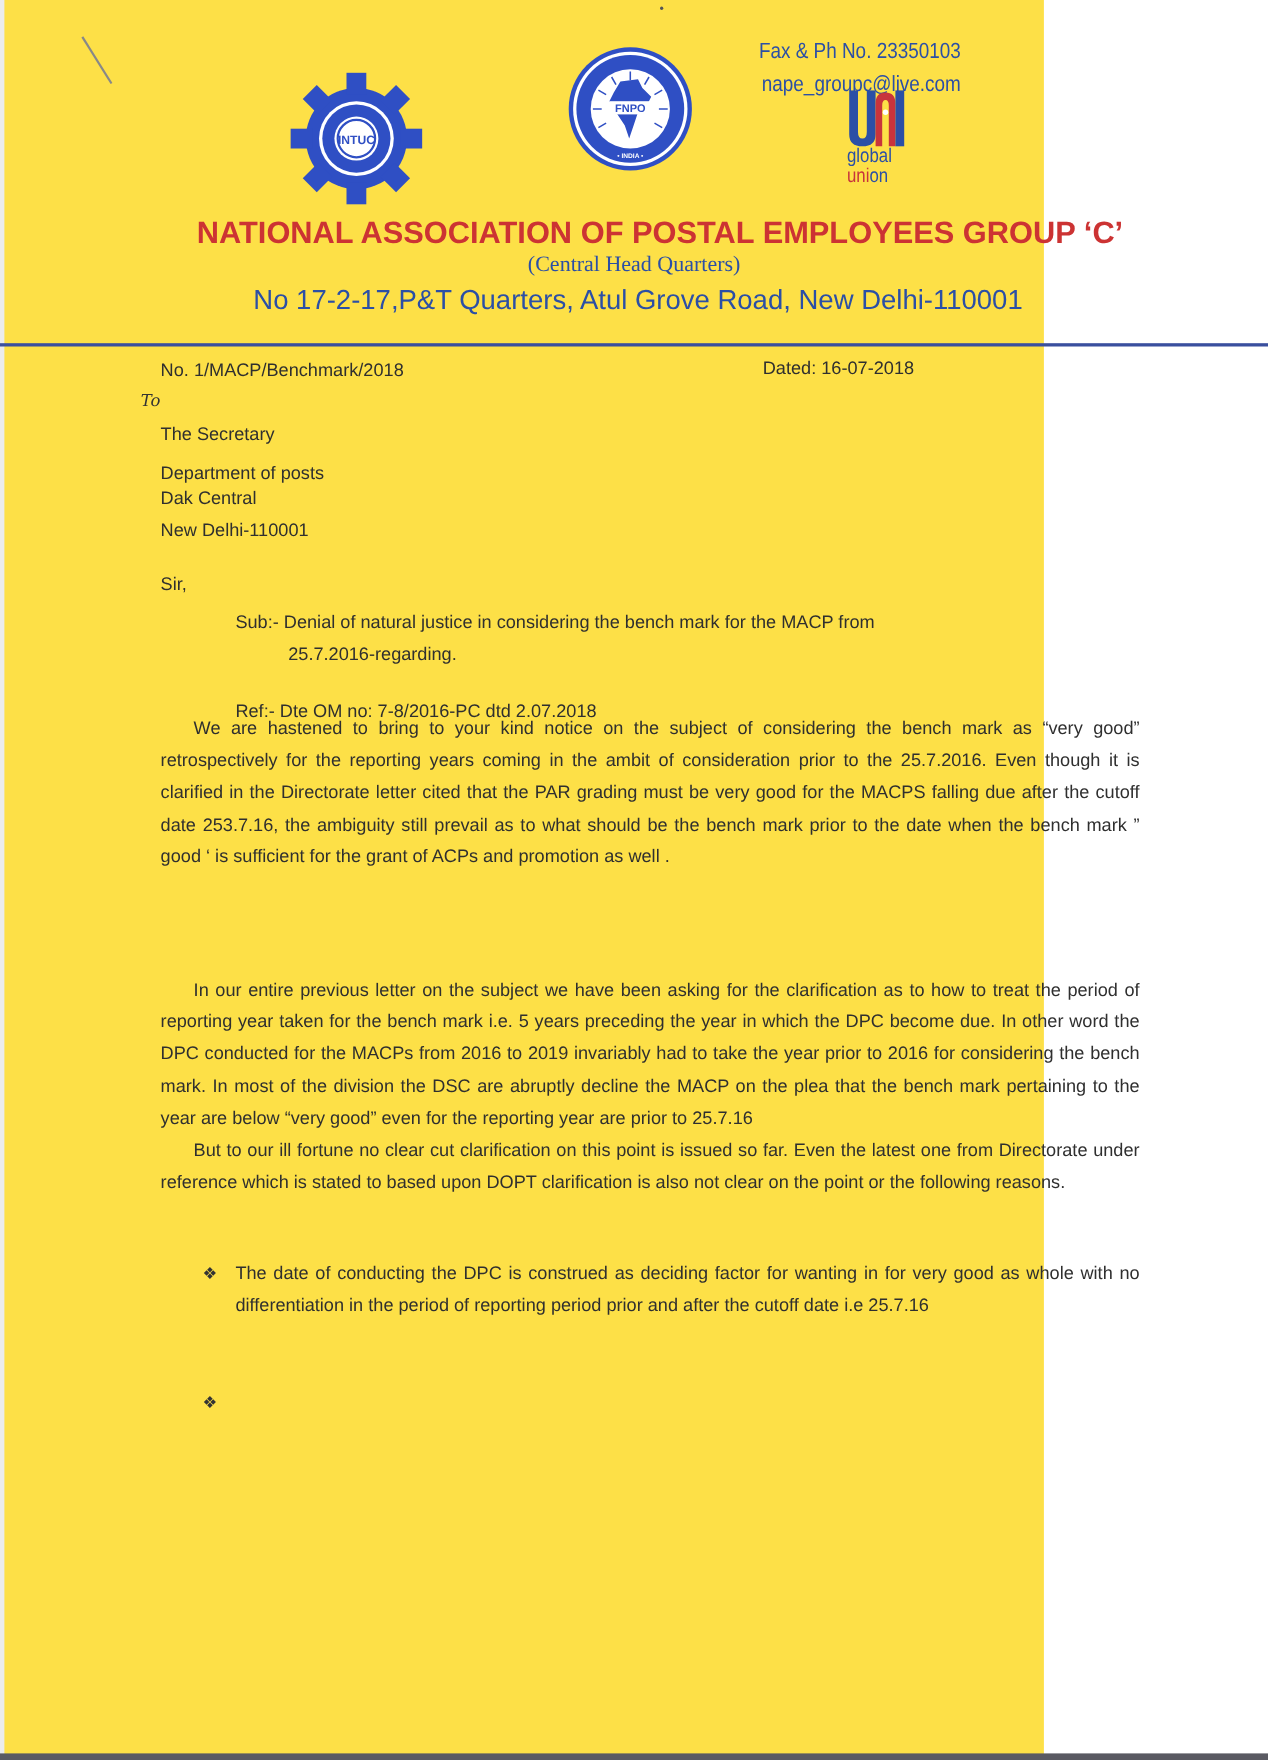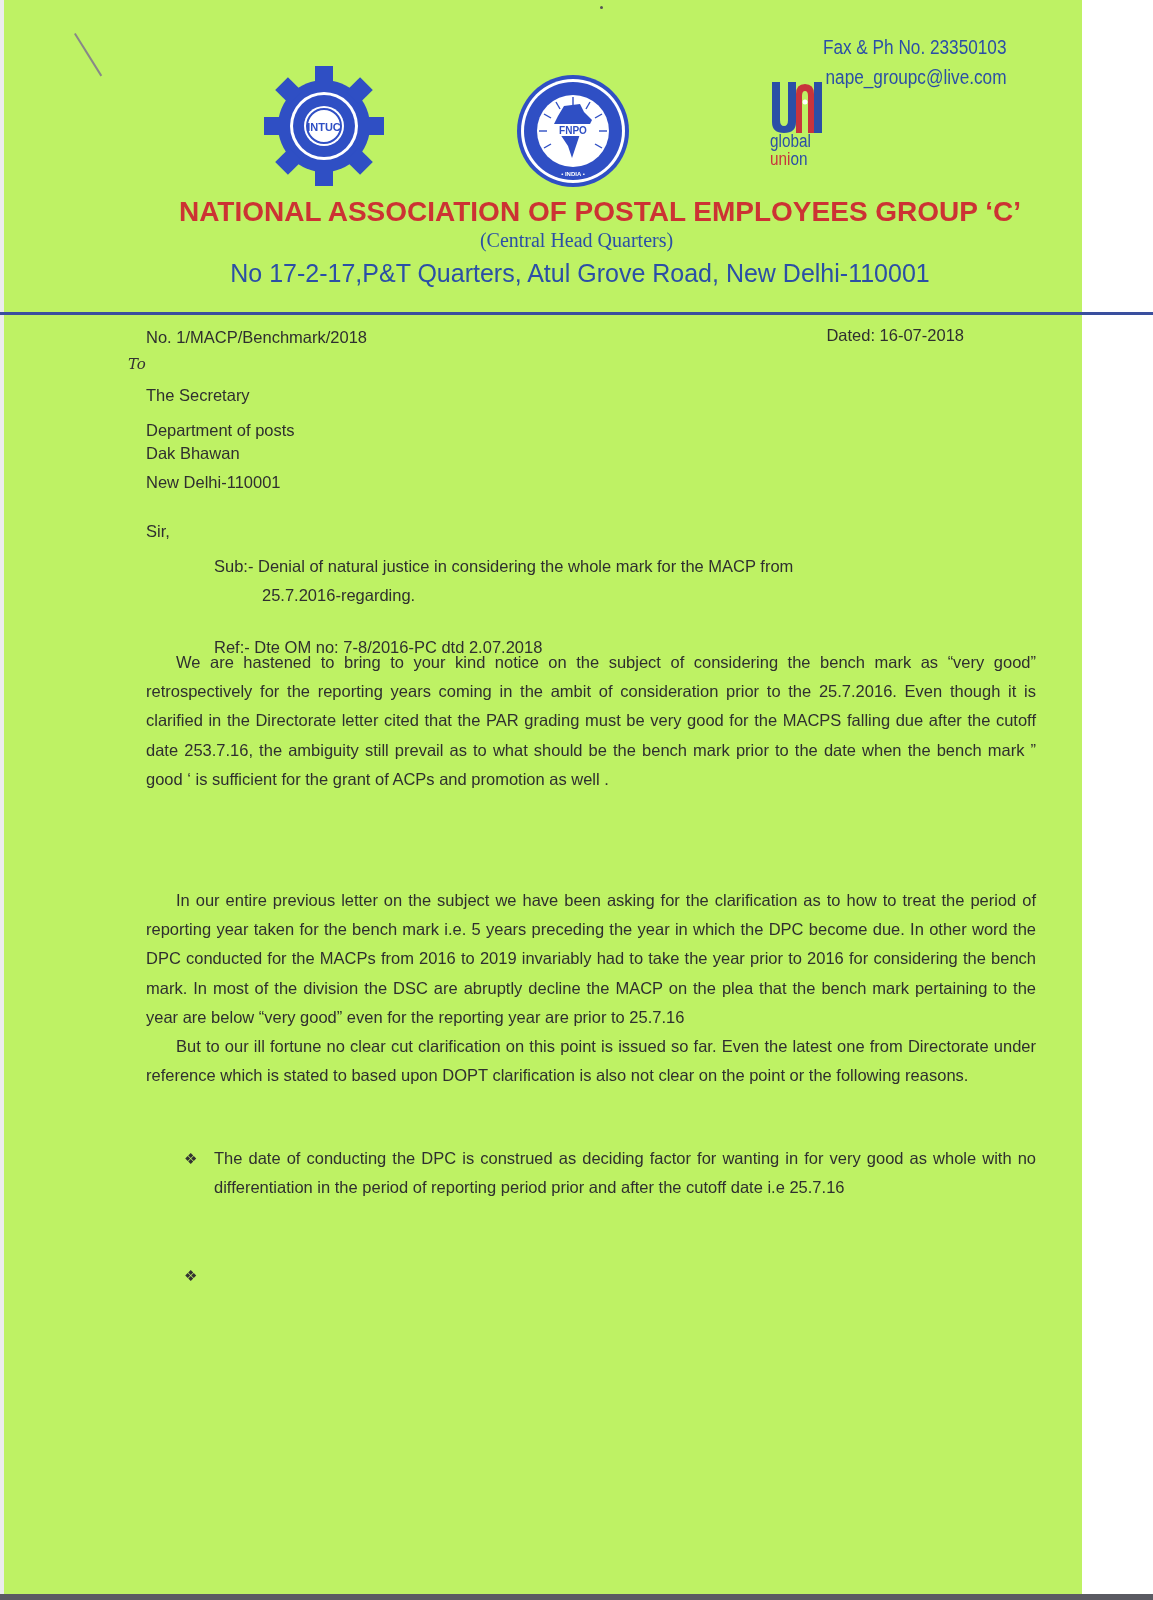--- a/index.html
+++ b/index.html
@@ -1,35 +1,35 @@
 <!DOCTYPE html>
 <html><head>
 <meta charset="utf-8">
 <style>
   html, body { margin: 0; padding: 0; }
   body {
     width: 1153px; height: 1600px; background: #ffffff; position: relative; overflow: hidden;
     font-family: "Liberation Sans", sans-serif; color: #2a2a2a;
   }
-  .page { position: absolute; left: 0; top: 0; width: 1082px; height: 1600px; background: #bef264; }
+  .page { position: absolute; left: 0; top: 0; width: 949px; height: 1600px; background: #fde047; }
   .scan-edge { position: absolute; left: 0; top: 0; width: 4px; height: 1600px; background: #ececec; }
   .bottom-edge { position: absolute; left: 0; top: 1594px; width: 1153px; height: 6px; background: #5a5a62; }
   .stray-mark {
     position: absolute; left: 74px; top: 34px; width: 2px; height: 50px; background: #888;
     transform: rotate(-32deg); transform-origin: top left;
   }
   .dot { position: absolute; width: 3px; height: 3px; background: #555; border-radius: 50%; }
 
   
   .contact { position: absolute; right: 76px; top: 32px; text-align: right; color: #2b4fa6;
     font-family: "Liberation Sans", sans-serif; font-size: 20px; line-height: 30px; transform: scaleX(0.86); transform-origin: right top; }
 
   .logo { position: absolute; }
   .logo-intuc { left: 264px; top: 66px; width: 120px; height: 120px; }
-  .logo-fnpo { left: 514px; top: 72px; width: 118px; height: 118px; text-align: center; }
+  .logo-fnpo { left: 514px; top: 40px; width: 118px; height: 118px; text-align: center; }
   .logo-uni { left: 770px; top: 82px; width: 54px; height: 92px; }
   .uni-letters { position: absolute; left: 0; top: 0; width: 54px; height: 52px; }
   .uni-global { position: absolute; left: 0; top: 50px; font-size: 18px; line-height: 19px; color: #2b4fa6; transform: scaleX(0.85); transform-origin: left top; }
   .uni-union { position: absolute; left: 0; top: 68px; font-size: 18px; line-height: 19px; color: #2b4fa6; transform: scaleX(0.85); transform-origin: left top; }
   .uni-union .red { color: #c8343c; }
 
   .org-title { position: absolute; left: 0; width: 1200px; top: 196px; text-align: center;
     color: #cc3333; font-weight: bold; font-size: 28px; letter-spacing: 0px; }
   .org-sub { position: absolute; left: 0; width: 1153px; top: 229px; text-align: center; color: #2b4fa6; font-size: 20px; font-family: Liberation Serif, serif; }
   .org-address { position: absolute; left: 0; width: 1160px; top: 259px; text-align: center; color: #2b4fa6; font-size: 25px; }
@@ -133,27 +133,27 @@
   <div class="org-address">No 17-2-17,P&amp;T Quarters, Atul Grove Road, New Delhi-110001</div>
   <div class="header-rule"></div>
 
   <div class="doc">
     <div class="ref-no">No. 1/MACP/Benchmark/2018</div>
     <div class="dated">Dated: 16-07-2018</div>
     <div class="to-handwritten">To</div>
 
     <div class="addr" style="top:370px;">The Secretary</div>
     <div class="addr" style="top:405px;">Department of posts</div>
-    <div class="addr" style="top:428px;">Dak Bhawan</div>
+    <div class="addr" style="top:428px;">Dak Central</div>
     <div class="addr" style="top:457px;">New Delhi-110001</div>
 
     <div class="salutation">Sir,</div>
 
     <div class="subject">
-      <span>Sub:- Denial of natural justice in considering the whole mark for the MACP from</span>
+      <span>Sub:- Denial of natural justice in considering the bench mark for the MACP from</span>
       <span class="cont">25.7.2016-regarding.</span>
     </div>
     <div class="ref">Ref:- Dte OM no: 7-8/2016-PC dtd 2.07.2018</div>
 
     <div class="para para1"><span class="indent"></span><span>We are hastened to bring to your kind notice on the subject of considering the bench mark as “very good” retrospectively for the reporting years coming in the ambit of consideration prior to the 25.7.2016. Even though it is clarified in the Directorate letter cited that the PAR grading must be very good for the MACPS falling due after the cutoff date 253.7.16, the ambiguity still prevail  as to what should be the bench mark prior to the date when the bench mark ” good ‘ is sufficient for the grant of ACPs and promotion as well .</span></div>
     <div class="para para2"><span class="indent"></span><span>In our entire previous letter on the subject we have been asking for the clarification as to how to treat the period of reporting year taken for the bench mark i.e. 5 years preceding the year in which the DPC become due. In other word the DPC conducted for the MACPs from 2016 to 2019 invariably had to take the year prior to 2016 for considering the bench mark. In most of the division the DSC are abruptly decline the MACP on the plea that the bench mark   pertaining  to the year are below “very good” even for the reporting  year are prior to 25.7.16</span></div>
     <div class="para para3"><span class="indent"></span><span>But to our ill fortune no clear cut clarification on this point is issued so far. Even the latest one from Directorate  under reference  which is stated to based upon  DOPT  clarification  is also not clear on the point or the following reasons.</span></div>
 
     <ul class="bullets b1">
       <li>

